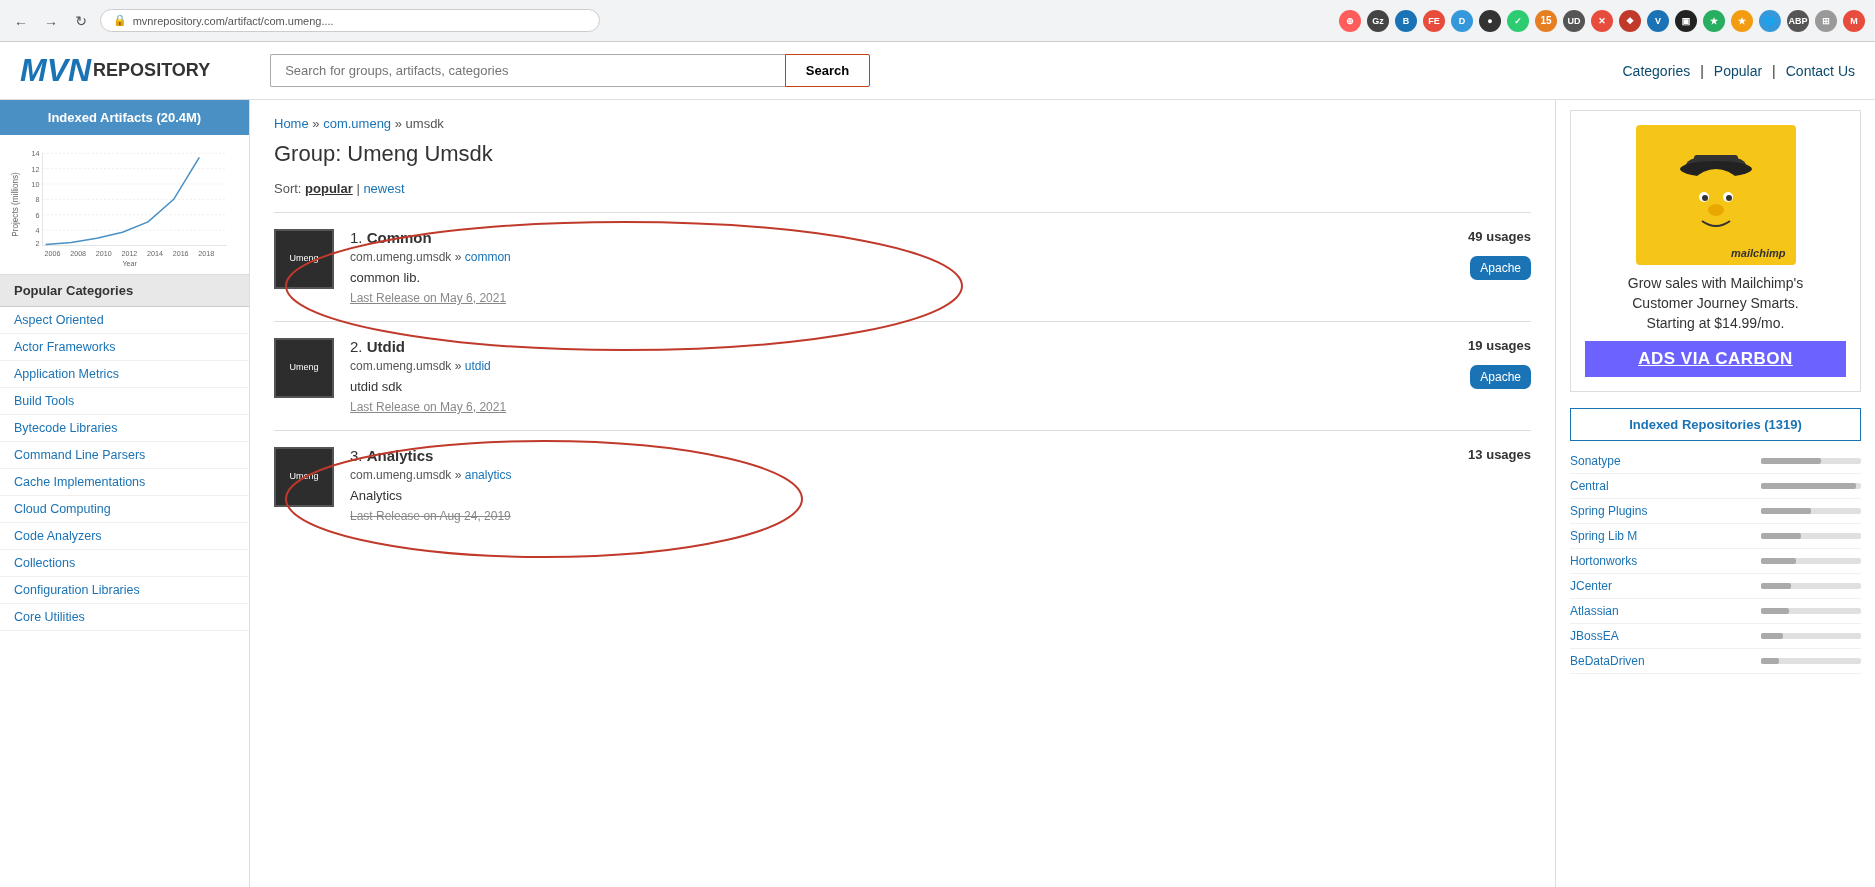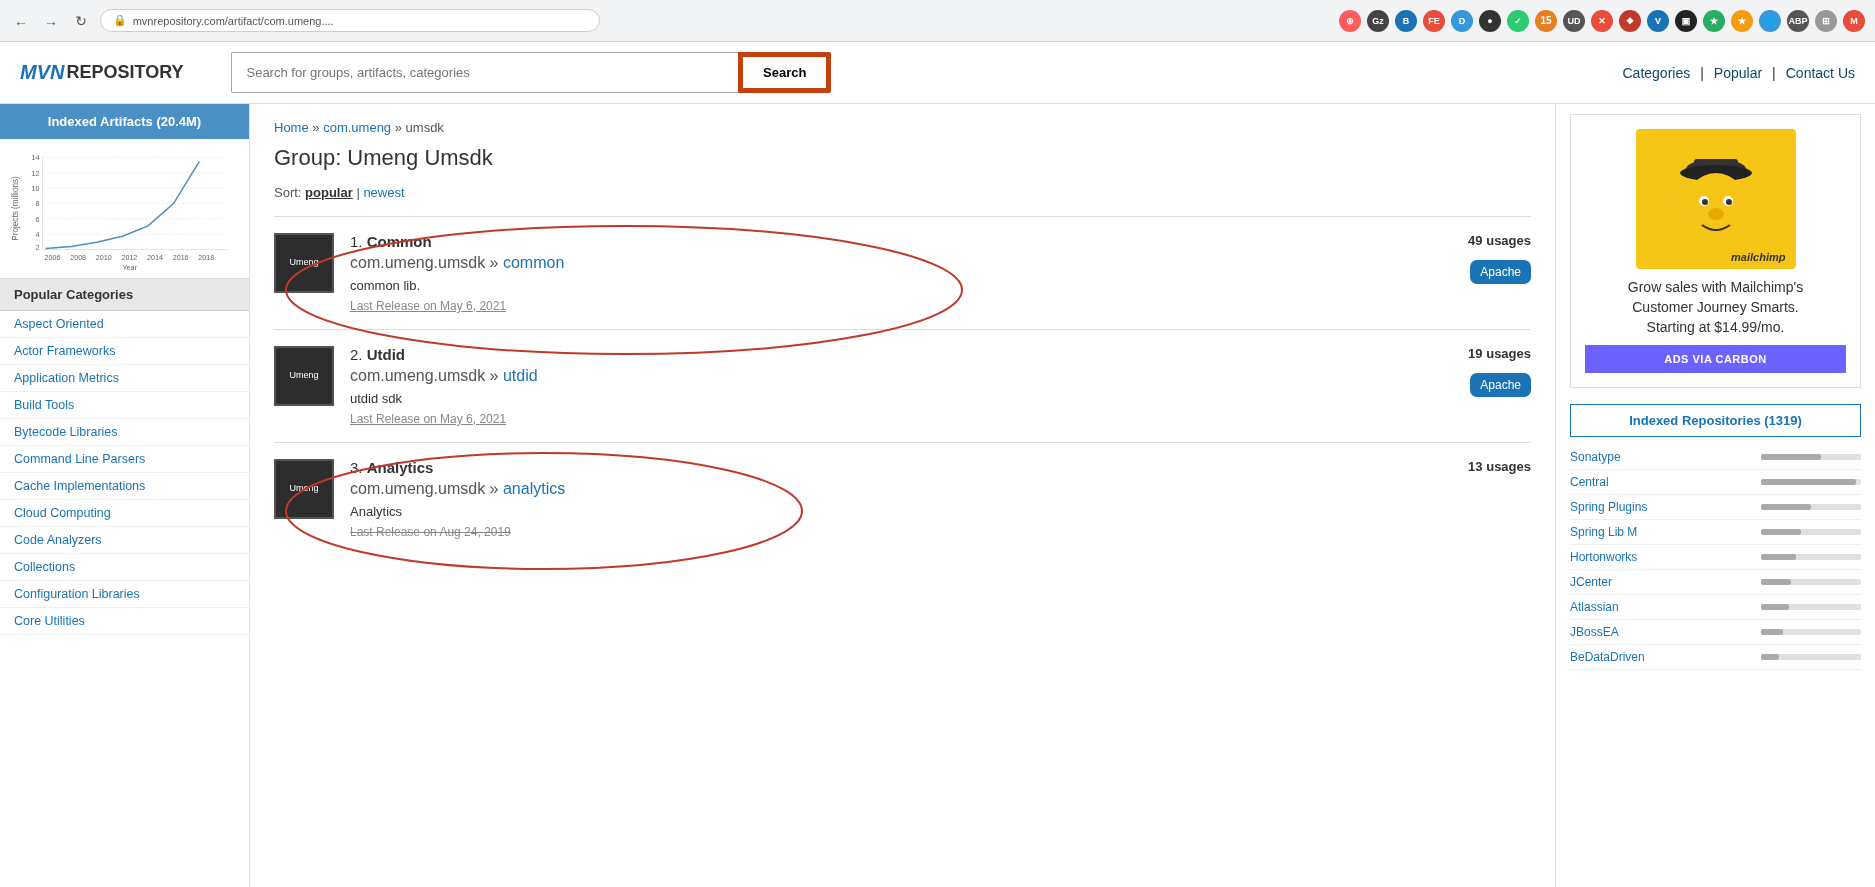--- a/index.html
+++ b/index.html
@@ -32,29 +32,29 @@
       display: flex; align-items: center; justify-content: center; font-size: 10px; font-weight: bold;
     }
 
     
     .site-header {
       display: flex; align-items: center; padding: 10px 20px;
       border-bottom: 1px solid #ddd; background: #fff;
       gap: 20px;
     }
     .logo-container { display: flex; align-items: center; gap: 2px; }
-    .logo-mvn { font-size: 20px; font-weight: 900; color: #1a73b5; font-style: italic; }
+    .logo-mvn { font-size: 32px; font-weight: 900; color: #1a73b5; font-style: italic; }
     .logo-repository { font-size: 18px; font-weight: 700; color: #333; }
-    .search-container { display: flex; gap: 0; flex: 1; max-width: 600px; margin-left: 28px; }
+    .search-container { display: flex; gap: 0; flex: 1; max-width: 600px; margin-left: 40px; }
     .search-input {
       flex: 1; border: 1px solid #aaa; border-right: none; padding: 8px 14px;
       font-size: 13px; outline: none; border-radius: 2px 0 0 2px;
     }
     .search-button {
-      background: #fff; border: 5px solid #c2410c; padding: 8px 20px;
+      background: #fff; border: 1px solid #c2410c; padding: 8px 20px;
       cursor: pointer; font-size: 13px; border-radius: 0 2px 2px 0;
       font-weight: 600;
     }
     .nav-links { margin-left: auto; display: flex; gap: 10px; align-items: center; font-size: 14px; }
     .nav-link { color: #0c4a6e; text-decoration: none; font-weight: 400; }
     .nav-separator { color: #333; }
 
     
     .main-layout { display: flex; min-height: calc(100vh - 84px); }
 
@@ -100,21 +100,21 @@
       display: flex; align-items: center; justify-content: center;
       flex-shrink: 0; position: relative;
     }
     .artifact-icon-text {
       color: #fff; font-size: 9px; font-weight: 400; text-align: center;
       line-height: 1.3; padding: 4px;
     }
     .artifact-info { flex: 1; }
     .artifact-title { font-size: 15px; font-weight: bold; margin-bottom: 4px; }
     .artifact-title-num { font-weight: normal; }
-    .artifact-coords { font-size: 16px; color: #555; margin-bottom: 6px; }
+    .artifact-coords { font-size: 12px; color: #555; margin-bottom: 6px; }
     .artifact-coords a { color: #1a73b5; text-decoration: none; }
     .artifact-desc { font-size: 13px; margin-bottom: 6px; }
     .artifact-date { font-size: 12px; color: #888; text-decoration: underline; }
     .artifact-date-strikethrough { text-decoration: line-through; }
     .artifact-meta { display: flex; flex-direction: column; align-items: flex-end; gap: 12px; }
     .usages-text { font-size: 13px; font-weight: bold; }
     .usages-count { font-weight: bold; }
     .license-badge {
       background: #1a73b5; color: #fff; padding: 5px 10px;
       font-size: 12px; border-radius: 7px;
@@ -135,22 +135,22 @@
     .ad-image-placeholder {
       width: 160px; height: 140px; background: #f5c518;
       margin: 0 auto 10px; display: flex; align-items: center; justify-content: center;
       border-radius: 4px; position: relative;
     }
     .ad-text { font-size: 14px; margin-bottom: 4px; }
     .ad-subtext { font-size: 14px; margin-bottom: 4px; }
     .ad-price { font-size: 14px; margin-bottom: 10px; }
     .ads-via-carbon-btn {
       background: #6c63ff; color: #fff; padding: 8px 24px;
-      font-size: 11px; font-weight: bold; letter-spacing: 0.5px;
-      border: none; cursor: pointer; width: 100%;
+      font-size: 17px; font-weight: bold; letter-spacing: 0.5px;
+      border: none; cursor: pointer; width: 100%; text-decoration: underline;
     }
     .indexed-repos-header {
       border: 1px solid #1a73b5; color: #1a73b5; padding: 8px 14px;
       font-weight: bold; font-size: 13px; text-align: center; margin-bottom: 8px;
     }
     .repo-item {
       display: flex; align-items: center; justify-content: space-between;
       padding: 5px 0; border-bottom: 1px solid #f0f0f0; font-size: 12px;
     }
     .repo-name { color: #1a73b5; }

